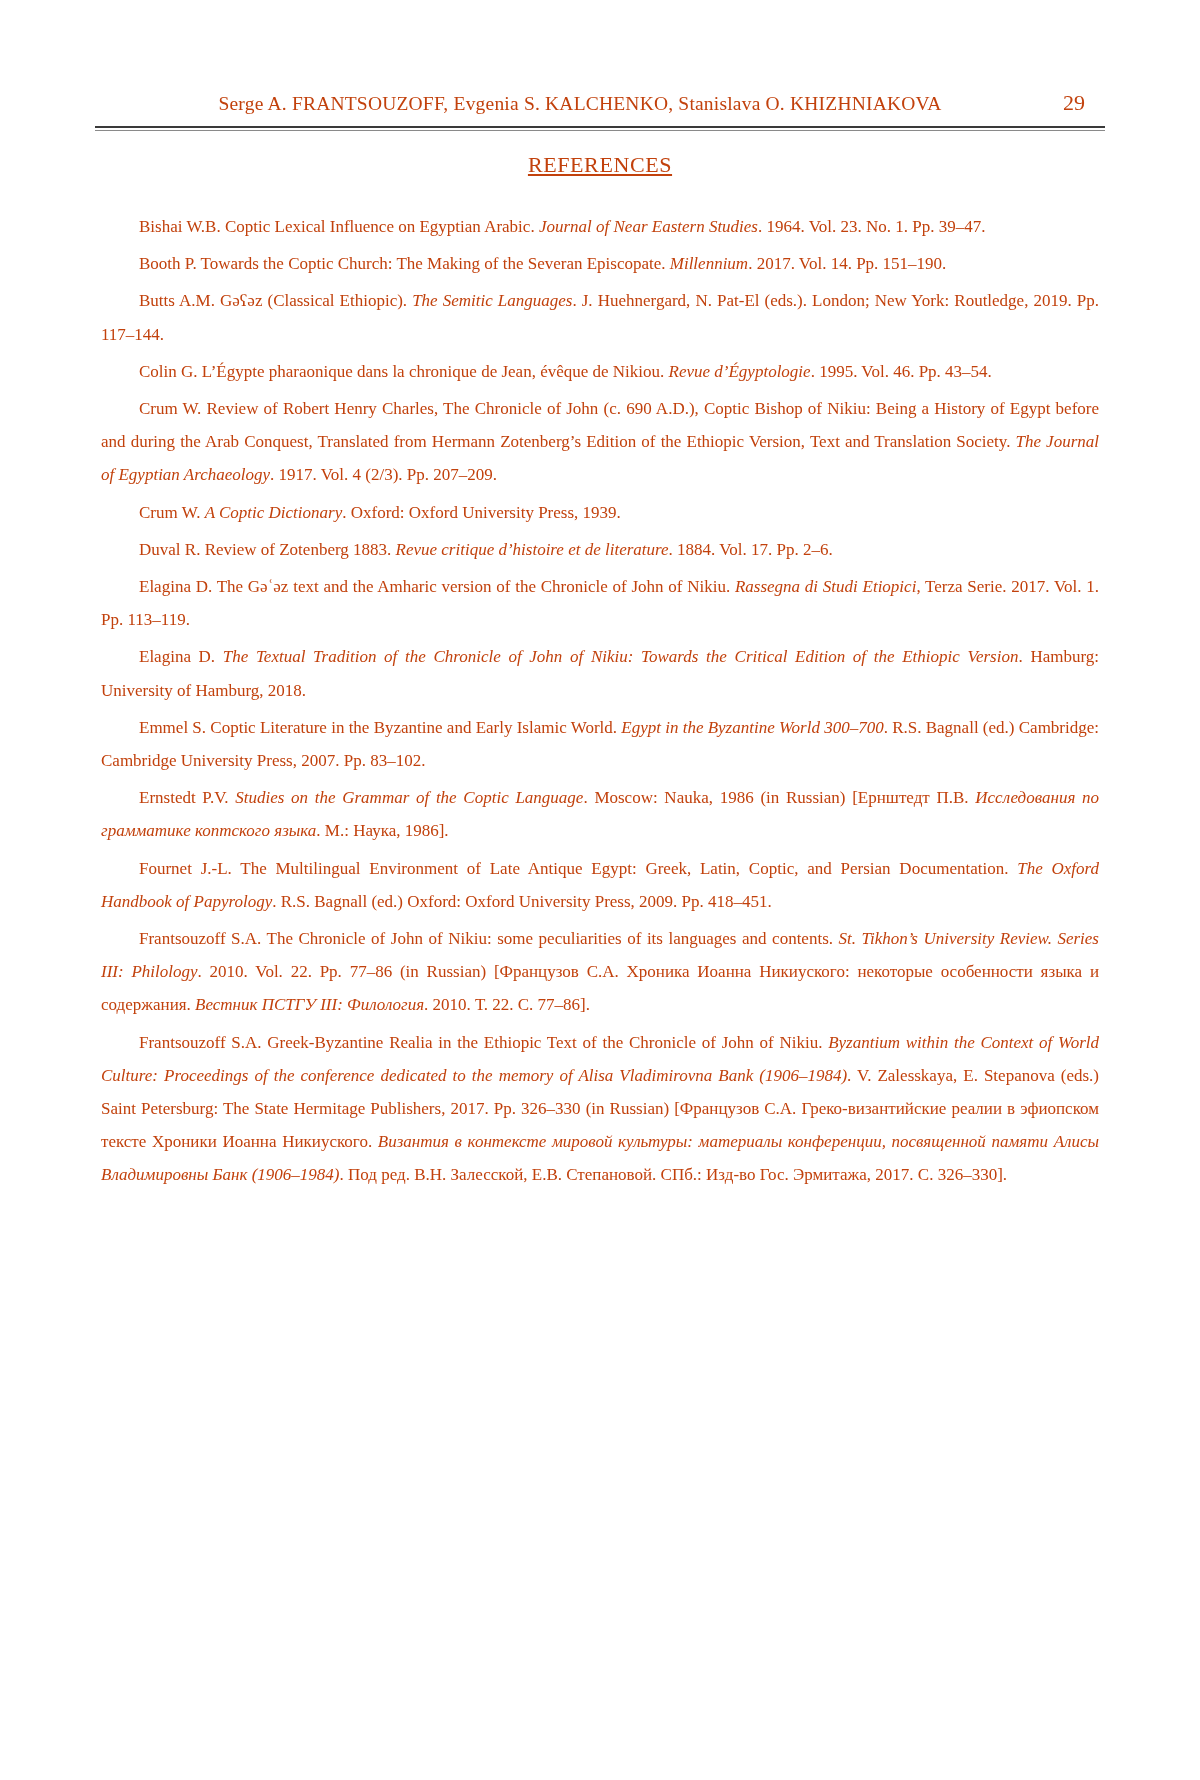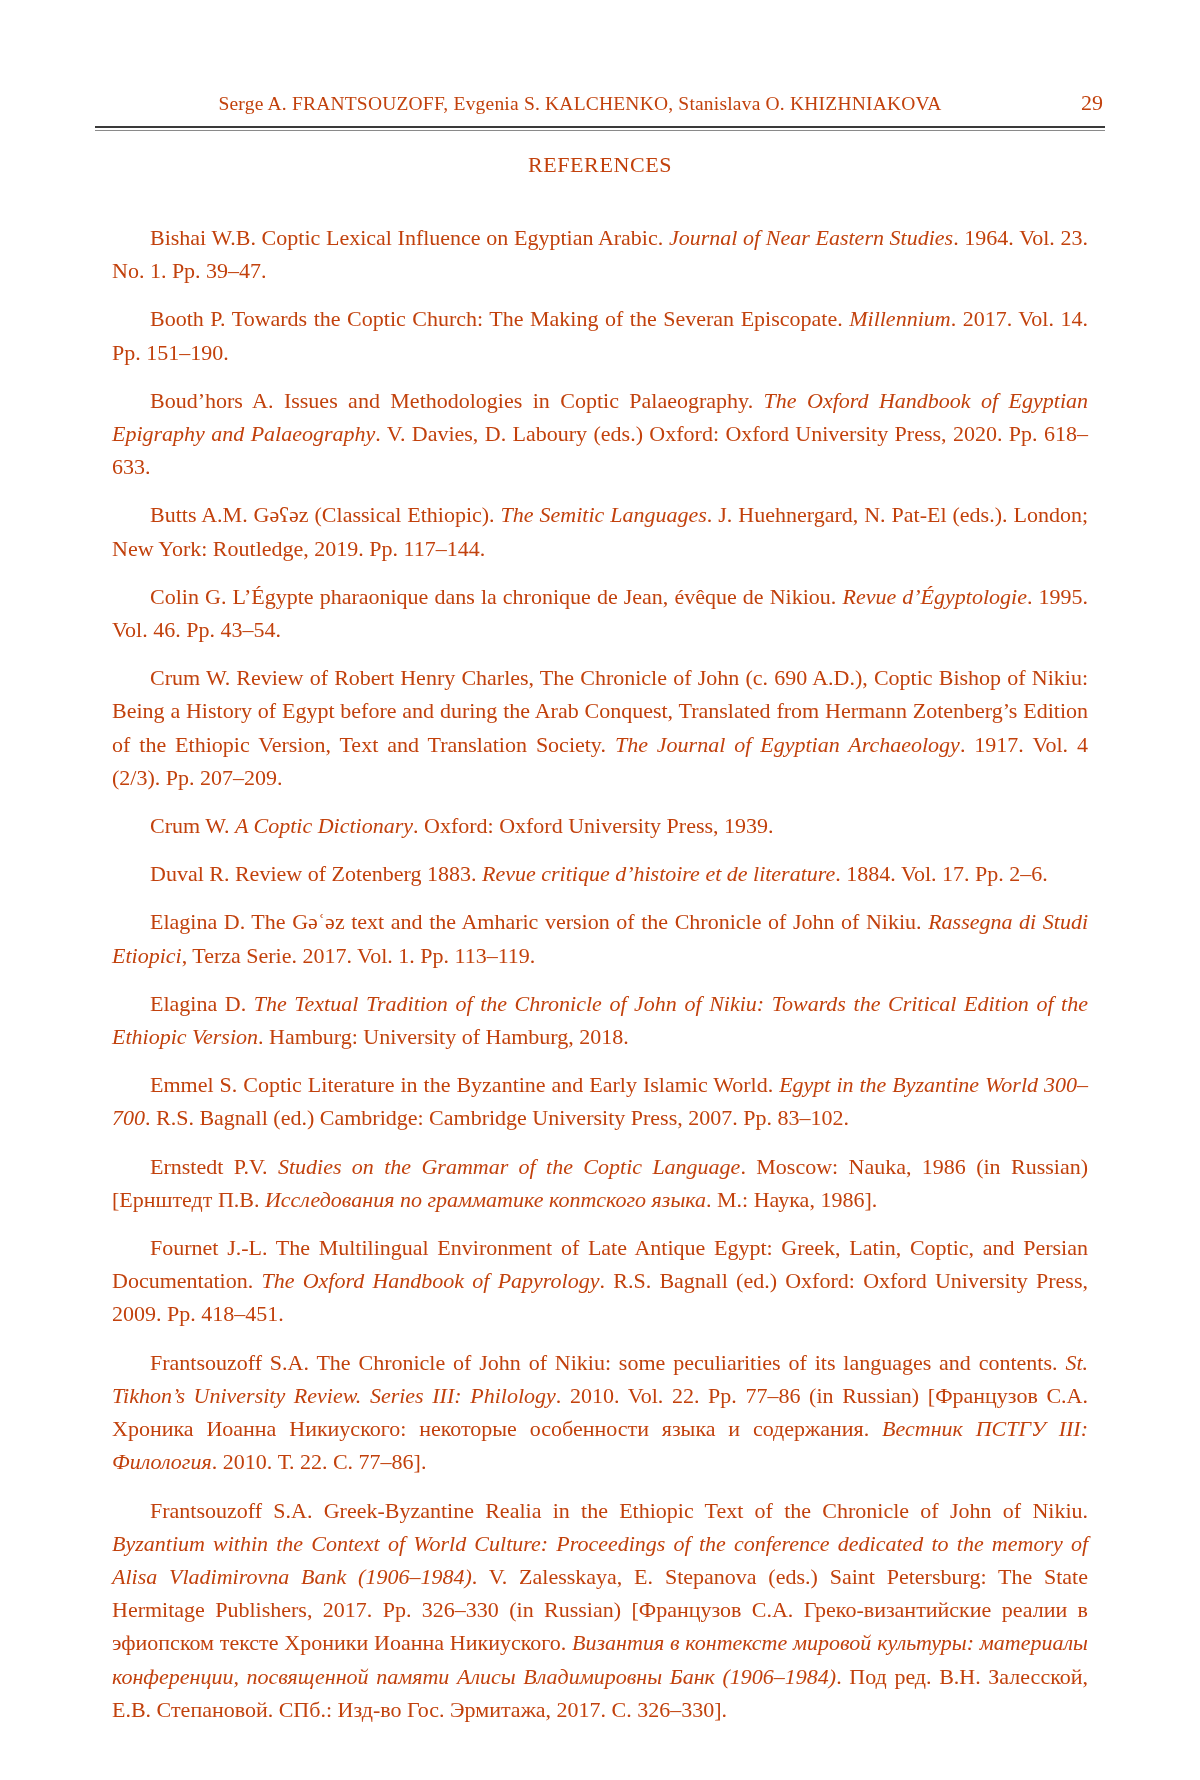--- a/index.html
+++ b/index.html
@@ -21,67 +21,66 @@
   }
   .authors {
     flex:1;
     text-align:center;
     font-size:19.5px;
     letter-spacing:0.2px;
     white-space:nowrap;
   }
   .page-number {
     font-size:22px;
-    text-align:right;
     min-width:40px;
   }
   .header-rule {
     position:absolute;
     top:126px; left:95px;
     width:1010px;
     height:2px;
     border-top:2px solid #3a3a3a;
     border-bottom:1px solid #8a8a8a;
   }
   .page-title {
     position:absolute;
     top:152px; left:97px;
     width:1006px;
     text-align:center;
     font-size:22px;
     letter-spacing:0.6px;
+    text-decoration:underline;
   }
   .refs {
     position:absolute;
     top:206px; left:97px;
     width:1006px;
   }
   .ref {
-    margin:15px;
+    margin:4px;
     text-indent:38px;
-    font-size:22px;
+    font-size:17px;
     line-height:33.2px;
     text-align:justify;
   }
   .ref i { font-style:italic; }
 </style>
 </head>
 <body>
 
 <div class="page">
   <div class="header-row">
     <div class="authors">Serge A. FRANTSOUZOFF, Evgenia S. KALCHENKO, Stanislava O. KHIZHNIAKOVA</div>
     <div class="page-number">29</div>
   </div>
   <div class="header-rule"></div>
   <div class="page-title">REFERENCES</div>
   <div class="refs">
       <p class="ref"><span>Bishai W.B. Coptic Lexical Influence on Egyptian Arabic. </span><i>Journal of Near Eastern Studies</i><span>. 1964. Vol. 23. No. 1. Pp. 39–47.</span></p>
       <p class="ref"><span>Booth P. Towards the Coptic Church: The Making of the Severan Episcopate. </span><i>Millennium</i><span>. 2017. Vol. 14. Pp. 151–190.</span></p>
-      <p class="ref"><span>Boud’hors A. Issues and Methodologies in Coptic Palaeography. </span><i>The Oxford Handbook of Egyptian Epigraphy and Palaeography</i><span>. V. Davies, D. Laboury (eds.) Oxford: Oxford University Press, 2020. Pp. 618–633.</span></p>
       <p class="ref"><span>Butts A.M. Gəʕəz (Classical Ethiopic). </span><i>The Semitic Languages</i><span>. J. Huehnergard, N. Pat-El (eds.). London; New York: Routledge, 2019. Pp. 117–144.</span></p>
       <p class="ref"><span>Colin G. L’Égypte pharaonique dans la chronique de Jean, évêque de Nikiou. </span><i>Revue d’Égyptologie</i><span>. 1995. Vol. 46. Pp. 43–54.</span></p>
       <p class="ref"><span>Crum W. Review of Robert Henry Charles, The Chronicle of John (c. 690 A.D.), Coptic Bishop of Nikiu: Being a History of Egypt before and during the Arab Conquest, Translated from Hermann Zotenberg’s Edition of the Ethiopic Version, Text and Translation Society. </span><i>The Journal of Egyptian Archaeology</i><span>. 1917. Vol. 4 (2/3). Pp. 207–209.</span></p>
       <p class="ref"><span>Crum W. </span><i>A Coptic Dictionary</i><span>. Oxford: Oxford University Press, 1939.</span></p>
       <p class="ref"><span>Duval R. Review of Zotenberg 1883. </span><i>Revue critique d’histoire et de literature</i><span>. 1884. Vol. 17. Pp. 2–6.</span></p>
       <p class="ref"><span>Elagina D. The Gəʿəz text and the Amharic version of the Chronicle of John of Nikiu. </span><i>Rassegna di Studi Etiopici</i><span>, Terza Serie. 2017. Vol. 1. Pp. 113–119.</span></p>
       <p class="ref"><span>Elagina D. </span><i>The Textual Tradition of the Chronicle of John of Nikiu: Towards the Critical Edition of the Ethiopic Version</i><span>. Hamburg: University of Hamburg, 2018.</span></p>
       <p class="ref"><span>Emmel S. Coptic Literature in the Byzantine and Early Islamic World. </span><i>Egypt in the Byzantine World 300–700</i><span>. R.S. Bagnall (ed.) Cambridge: Cambridge University Press, 2007. Pp. 83–102.</span></p>
       <p class="ref"><span>Ernstedt P.V. </span><i>Studies on the Grammar of the Coptic Language</i><span>. Moscow: Nauka, 1986 (in Russian) [Ернштедт П.В. </span><i>Исследования по грамматике коптского языка</i><span>. М.: Наука, 1986].</span></p>
       <p class="ref"><span>Fournet J.-L. The Multilingual Environment of Late Antique Egypt: Greek, Latin, Coptic, and Persian Documentation. </span><i>The Oxford Handbook of Papyrology</i><span>. R.S. Bagnall (ed.) Oxford: Oxford University Press, 2009. Pp. 418–451.</span></p>

